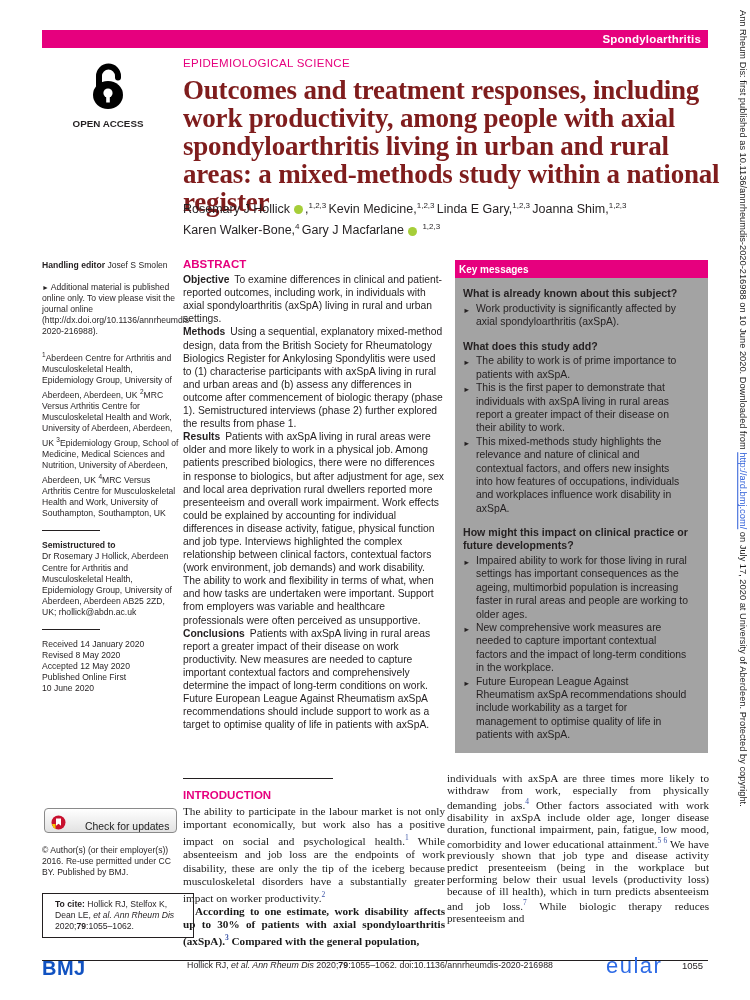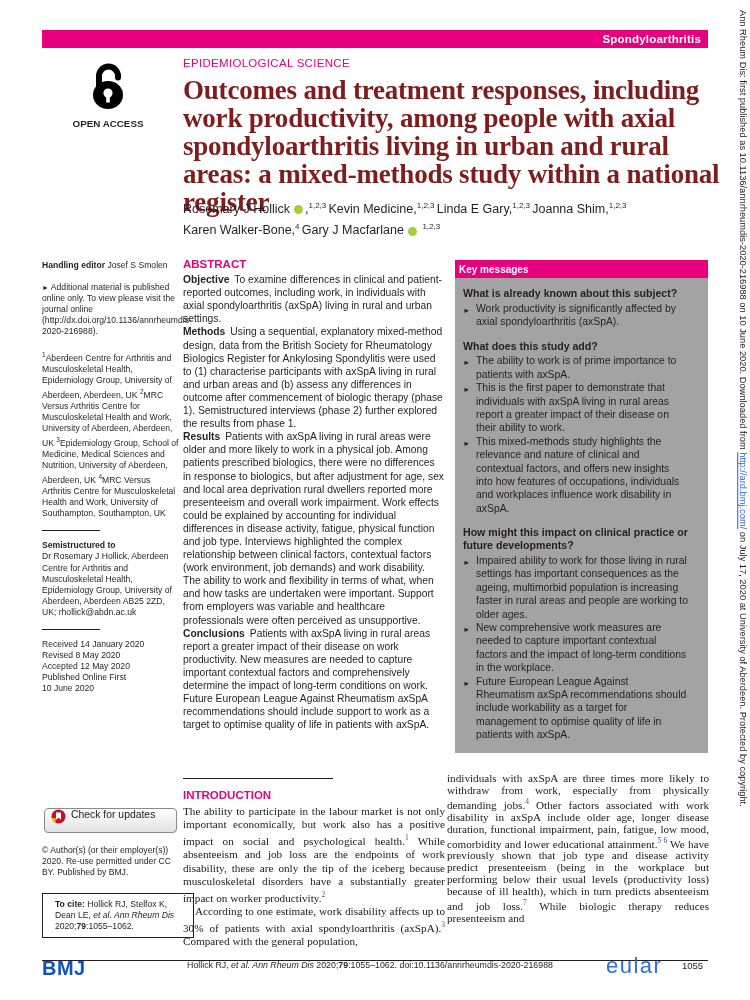--- a/index.html
+++ b/index.html
@@ -53,27 +53,27 @@
   .km-item{display:flex;margin:0;}
   .km-marker{flex:none;width:13px;font-size:7.5px;padding-top:2px;}
   .km-text{flex:1;}
 
   
   .intro-heading{position:absolute;left:183px;top:789px;color:#e6007e;font-size:11.5px;font-weight:bold;}
   .body-serif{font-family:"Liberation Serif",serif;font-size:11.2px;text-align:justify;color:#1a1a1a;}
   .body-col-left{position:absolute;left:183px;top:805px;width:262px;line-height:13.2px;}
   .body-col-right{position:absolute;left:447px;top:772px;width:262px;line-height:12px;}
   .body-serif p{margin:0;}
-  .body-serif p.indent{text-indent:12px;}
+  .body-serif p.indent{text-indent:12px;font-weight:bold;}
   .ref{color:#3b54a5;font-size:7.5px;}
 
   
   .check-updates{position:absolute;left:44px;top:808px;width:133px;height:25px;border:1px solid #8a8a8a;
-                 border-radius:4px;background:linear-gradient(#ffffff,#e2e2e2);display:flex;align-items:flex-start;
-                 gap:5px;padding:0 6px;box-sizing:border-box;font-size:10.4px;color:#222;cursor:pointer;}
+                 border-radius:4px;background:linear-gradient(#ffffff,#e2e2e2);display:flex;align-items:flex-end;
+                 gap:19px;padding:0 6px;box-sizing:border-box;font-size:10.4px;color:#222;cursor:pointer;}
   .cfu-icon{flex:none;}
   .copyright{position:absolute;left:42px;top:845px;width:138px;font-size:8.6px;line-height:11.1px;}
   .tocite{position:absolute;left:42px;top:893px;width:126px;border:1.5px solid #231f20;
           padding:5px 12px;font-size:8.6px;line-height:11.1px;}
 
   
   .footer-rule{position:absolute;left:42px;top:952px;width:666px;border:none;border-top:1px solid #231f20;}
   .bmj-logo{position:absolute;left:42px;top:957px;color:#1152c1;font-size:20px;font-weight:bold;letter-spacing:0.5px;}
   .footer-cite{position:absolute;left:160px;top:960px;width:420px;text-align:center;font-size:8.8px;}
   .eular-logo{position:absolute;left:606px;top:953px;color:#2e6be6;font-size:22px;font-weight:normal;letter-spacing:1.5px;}
@@ -197,21 +197,21 @@
     <span class="cfu-icon">
       <svg width="15" height="15" viewBox="0 0 15 15">
         <circle cx="7.5" cy="7.5" r="7" fill="#c8102e"></circle>
         <path d="M1 9 a7 7 0 0 0 3.5 5.2 L4.5 9 Z" fill="#f7c600"></path>
         <path d="M5 3.5 h5 v7.2 l-2.5 -1.9 l-2.5 1.9 z" fill="#fff"></path>
       </svg>
     </span>
     <span>Check for updates</span>
   </div>
 
-  <div class="copyright">© Author(s) (or their employer(s)) 2020. Re-use permitted under CC BY. Published by BMJ.</div>
+  <div class="copyright">© Author(s) (or their employer(s)) 2016. Re-use permitted under CC BY. Published by BMJ.</div>
 
   <div class="tocite">
     <b>To cite:</b><span> Hollick RJ, Stelfox K, Dean LE, </span><span class="it">et al. Ann Rheum Dis</span><span> 2020;</span><b>79</b><span>:1055–1062.</span>
   </div>
 
   <hr class="footer-rule">
   <div class="bmj-logo">BMJ</div>
   <div class="footer-cite">
     <span>Hollick RJ, </span><span class="it">et al. Ann Rheum Dis</span><span> 2020;</span><span class="bd">79</span><span>:1055–1062. doi:10.1136/annrheumdis-2020-216988</span>
   </div>

